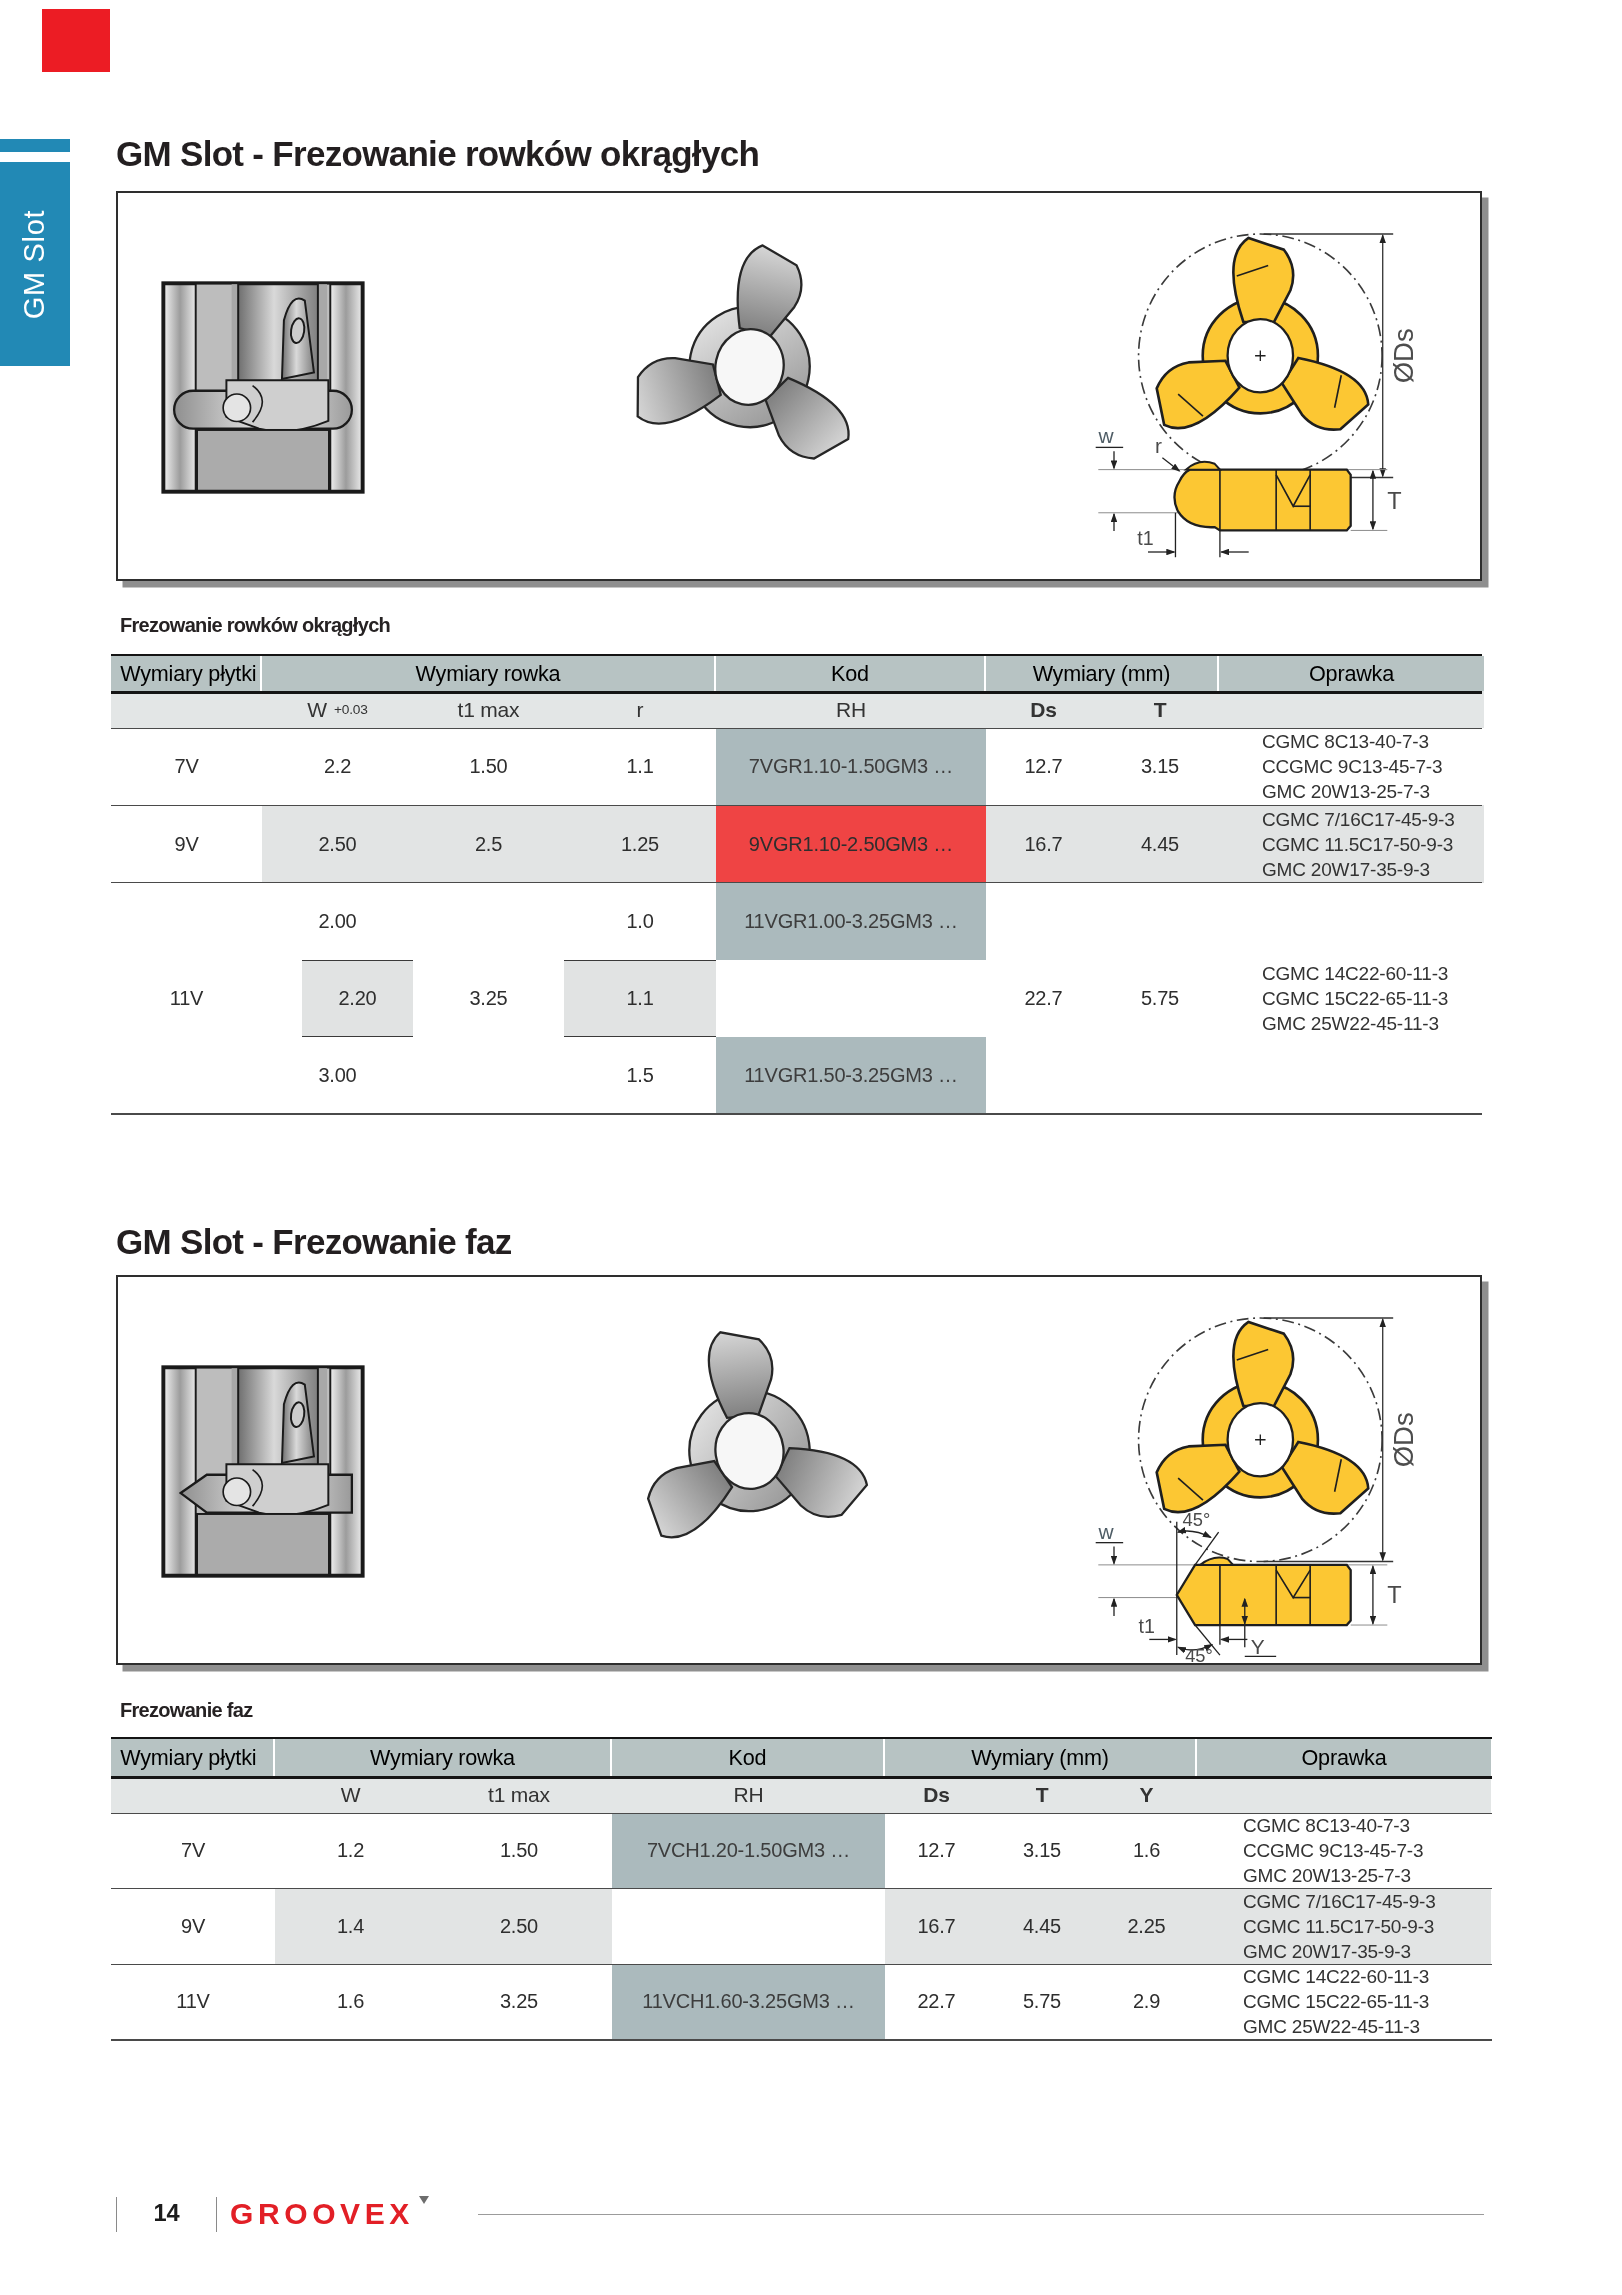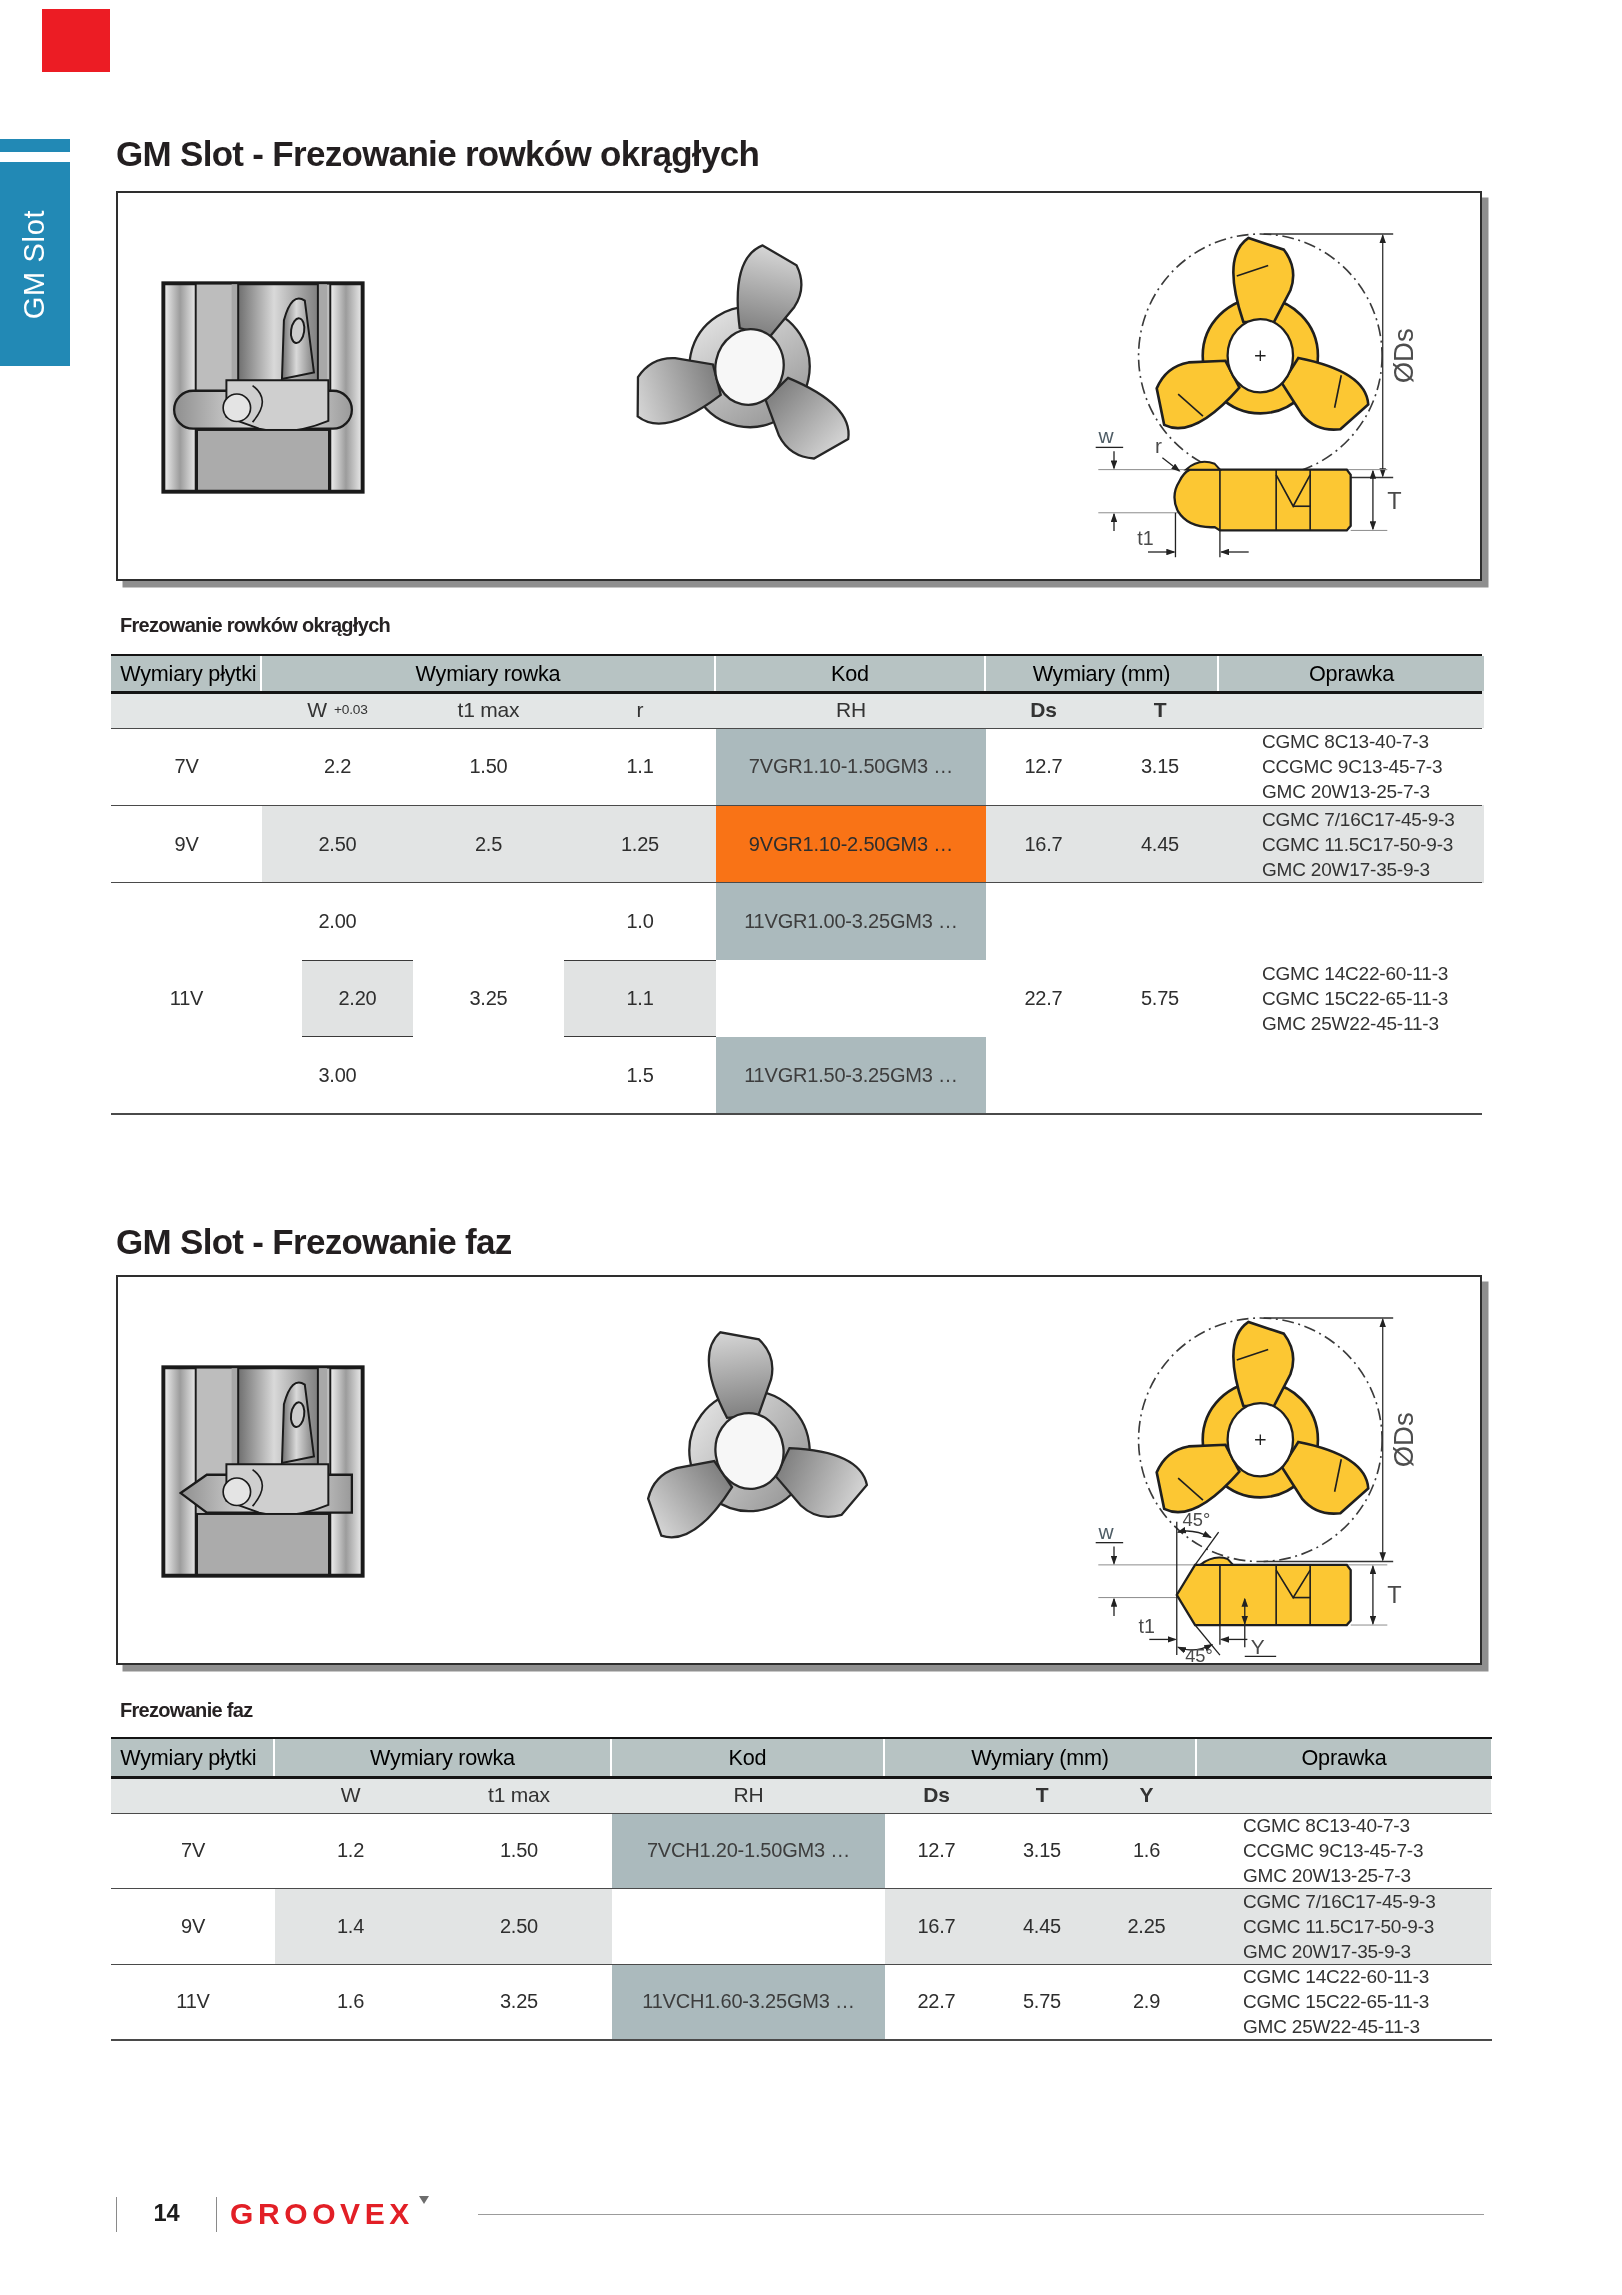--- a/index.html
+++ b/index.html
@@ -24,21 +24,21 @@
 
   
   .tbl{position:absolute;display:grid;border-top:2.6px solid #141414;border-bottom:2px solid #4a4a4a;}
   .c{display:flex;align-items:center;justify-content:center;font-size:20px;color:#2e2e2e;letter-spacing:-0.2px;}
   .leftal{justify-content:flex-start;padding-left:9.2px;}
   .h1{background:#b7c3c3;font-size:21.6px;color:#000000;border-right:2px solid #fff;}
   .h1.last{border-right:none;}
   .h2{background:#e3e6e6;font-size:21px;color:#333;}
   .bold{font-weight:700;}
   .kod{background:#abbabd;color:#3d3d3d;}
-  .kodd{background:#f97316;}
+  .kodd{background:#ef4444;}
   .shade{background:#e2e4e4;}
   .opr{flex-direction:column;align-items:flex-start;justify-content:center;padding-left:43px;
        font-size:19px;line-height:25px;color:#333;}
   .boxed{background:#e1e3e3;border-top:1.3px solid #3a3a3a;border-bottom:1.3px solid #3a3a3a;}
   .bkod{border-top:1.3px solid #3a3a3a;border-bottom:1.3px solid #3a3a3a;}
   .hr{position:absolute;left:0;right:0;height:1.3px;background:#4a4a4a;z-index:3;}
   .hr.thick{height:2.6px;background:#141414;}
   sup{font-size:13.7px;vertical-align:super;margin-left:7px;}
 
   

